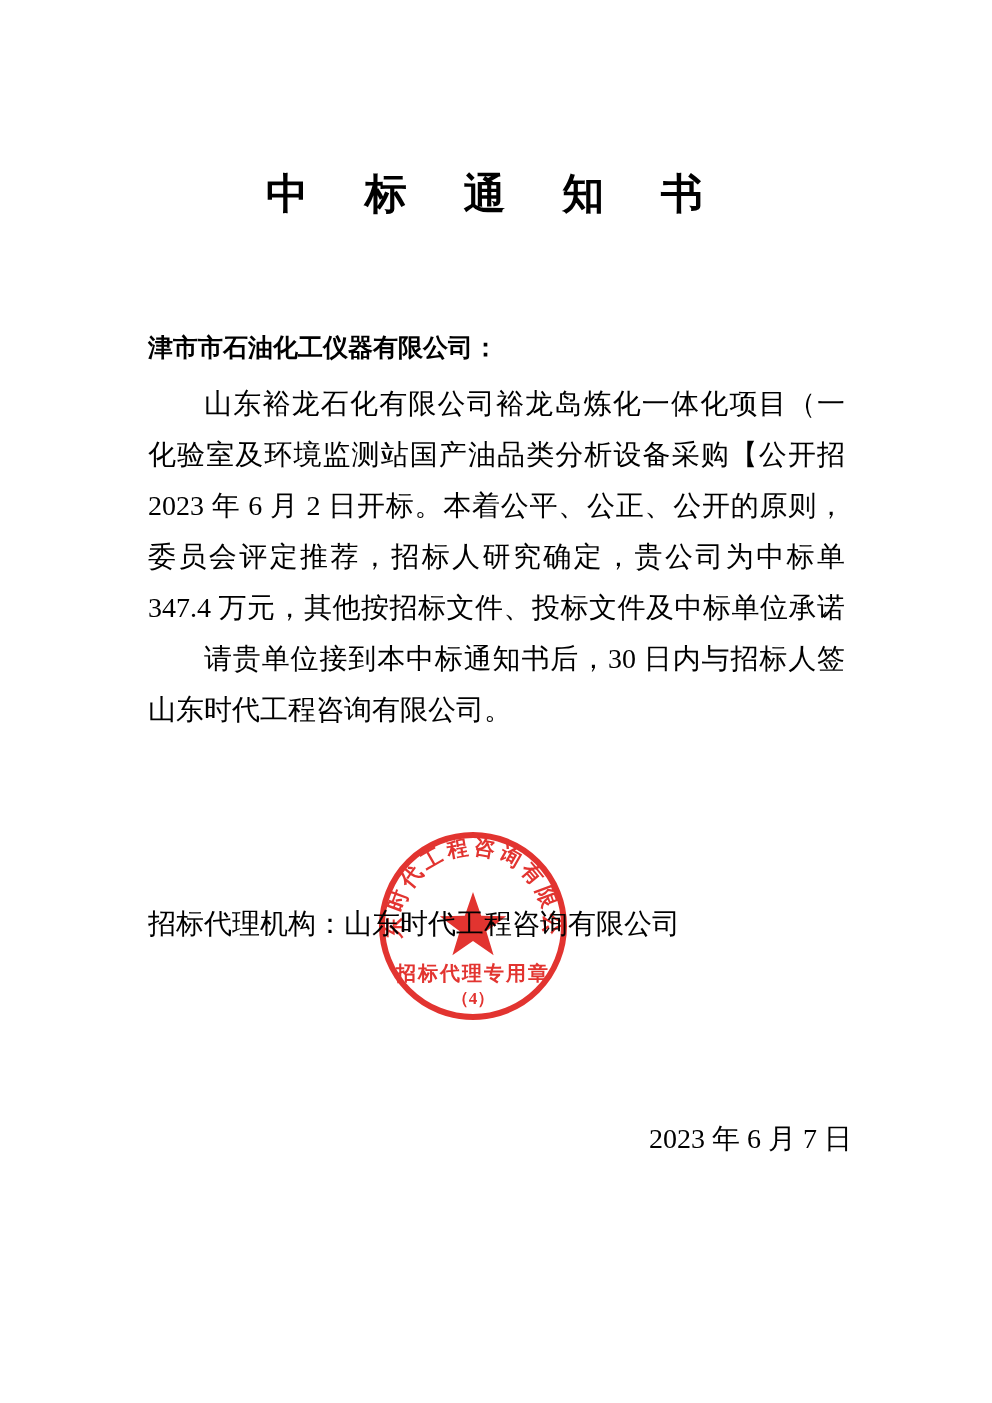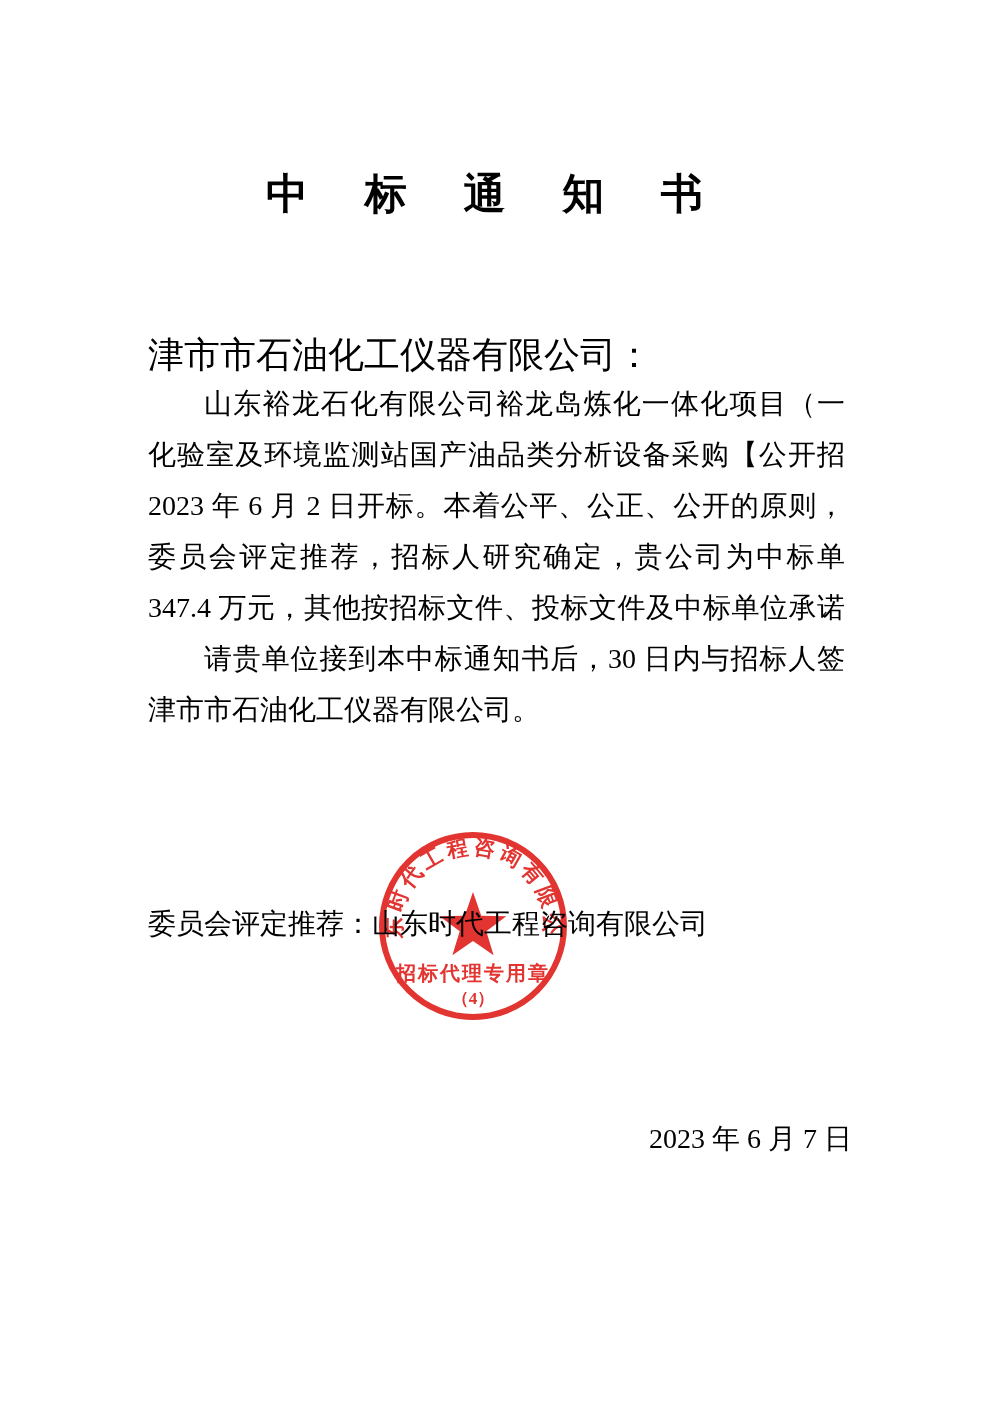--- a/index.html
+++ b/index.html
@@ -31,22 +31,23 @@
     position: absolute;
     top: 296px;
     right: 147px;
     font-size: 24px;
     white-space: nowrap;
   }
   .addressee {
     position: absolute;
     top: 331px;
     left: 148px;
-    font-size: 36px;
+    font-size: 25px;
     white-space: nowrap;
+    font-weight: bold;
   }
   .body-text {
     position: absolute;
     top: 378px;
     left: 148px;
     width: 697px;
     font-size: 28px;
   }
   .body-text .line {
     height: 51px;
@@ -105,25 +106,25 @@
 
   <div class="addressee">津市市石油化工仪器有限公司：</div>
 
   <div class="body-text">
     <div class="line j ind">山东裕龙石化有限公司裕龙岛炼化一体化项目（一期）中心</div>
     <div class="line j">化验室及环境监测站国产油品类分析设备采购【公开招标】，于</div>
     <div class="line j">2023 年 6 月 2 日开标。本着公平、公正、公开的原则，经评标</div>
     <div class="line j">委员会评定推荐，招标人研究确定，贵公司为中标单位，中标价：</div>
     <div class="line j">347.4 万元，其他按招标文件、投标文件及中标单位承诺执行。</div>
     <div class="line j ind">请贵单位接到本中标通知书后，30 日内与招标人签订合同，</div>
-    <div class="line">津市市石油化工仪器有限公司。</div>
+    <div class="line">山东时代工程咨询有限公司。</div>
   </div>
 
   <div class="agency-line">
-    <span>委员会评定推荐：</span><span>山东时代工程咨询有限公司</span>
+    <span>招标代理机构：</span><span>山东时代工程咨询有限公司</span>
   </div>
 
   <div class="stamp">
     <svg viewBox="0 0 196 196" xmlns="http://www.w3.org/2000/svg">
       <circle cx="98" cy="98" r="91" fill="none" stroke="#e02420" stroke-width="6"></circle>
       <defs>
         <path id="sealArc" d="M 28.4 116.6 A 72 72 0 1 1 167.6 116.6" fill="none"></path>
       </defs>
       <text font-size="21" fill="#e02420" letter-spacing="4">
         <textPath href="#sealArc" startOffset="50%" text-anchor="middle">山东时代工程咨询有限公司</textPath>

